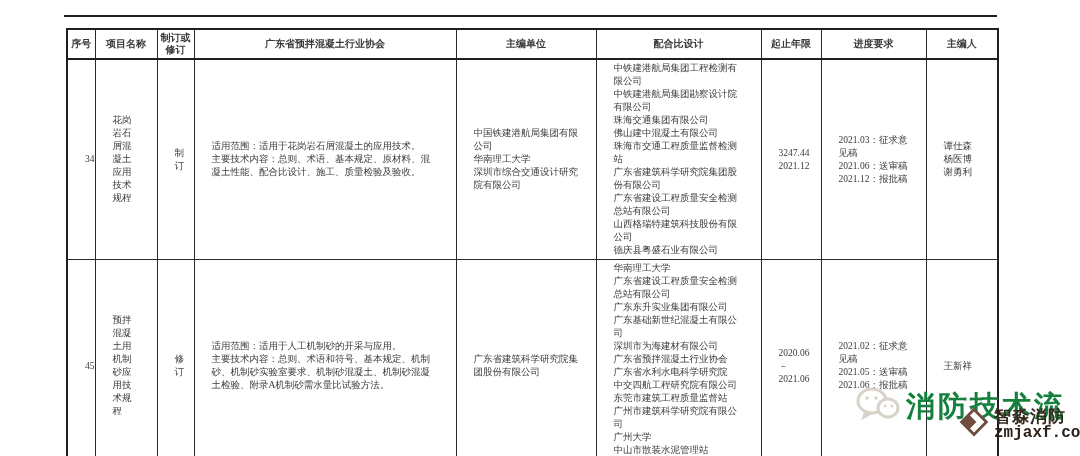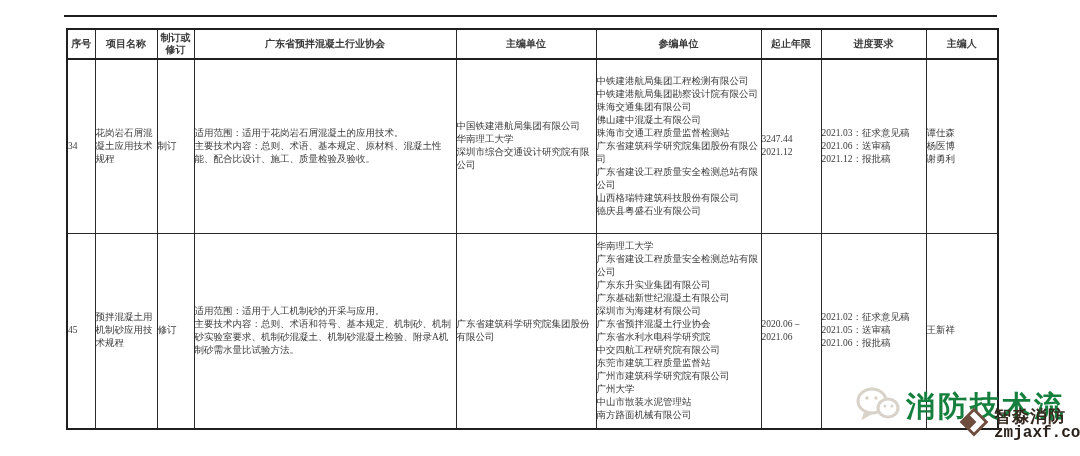--- a/index.html
+++ b/index.html
@@ -13,21 +13,21 @@
   .top-rule { position:absolute; left:64px; top:15px; width:933px; height:2px; background:#1f1f1f; }
 
   table.std {
     position:absolute; left:66px; top:28px; width:931px;
     border-collapse:collapse; table-layout:fixed;
     border:2px solid #1f1f1f;
   }
   table.std th, table.std td {
     border:1px solid #2a2a2a;
     font-size:9.5px; line-height:13px; color:#3a3a3a;
-    padding:2px 0; vertical-align:middle; overflow:hidden;
+    padding:2px 17px; vertical-align:middle; overflow:hidden;
   }
   table.std thead th {
     font-weight:bold; text-align:center; font-size:10px; line-height:12px;
     border-bottom:2px solid #1f1f1f; padding:2px 1px;
   }
   .c { }
   .l { text-align:left; }
   .pre { white-space:pre-line; }
   td.scope { padding-left:6px; padding-right:5px; }
   td.units { padding-left:5px; padding-right:3px; }
@@ -69,21 +69,21 @@
         <col style="width:105px">
         <col style="width:72px">
     </colgroup>
     <thead>
       <tr style="height:18px;">
         <th>序号</th>
         <th>项目名称</th>
         <th>制订或修订</th>
         <th>广东省预拌混凝土行业协会</th>
         <th>主编单位</th>
-        <th>参编单位</th>
+        <th>配合比设计</th>
         <th>起止年限</th>
         <th>进度要求</th>
         <th>主编人</th>
       </tr>
     </thead>
     <tbody>
       <tr style="height:174px;">
         <td class="c">34</td>
         <td class="l">花岗岩石屑混凝土应用技术规程</td>
         <td class="c">制订</td>

